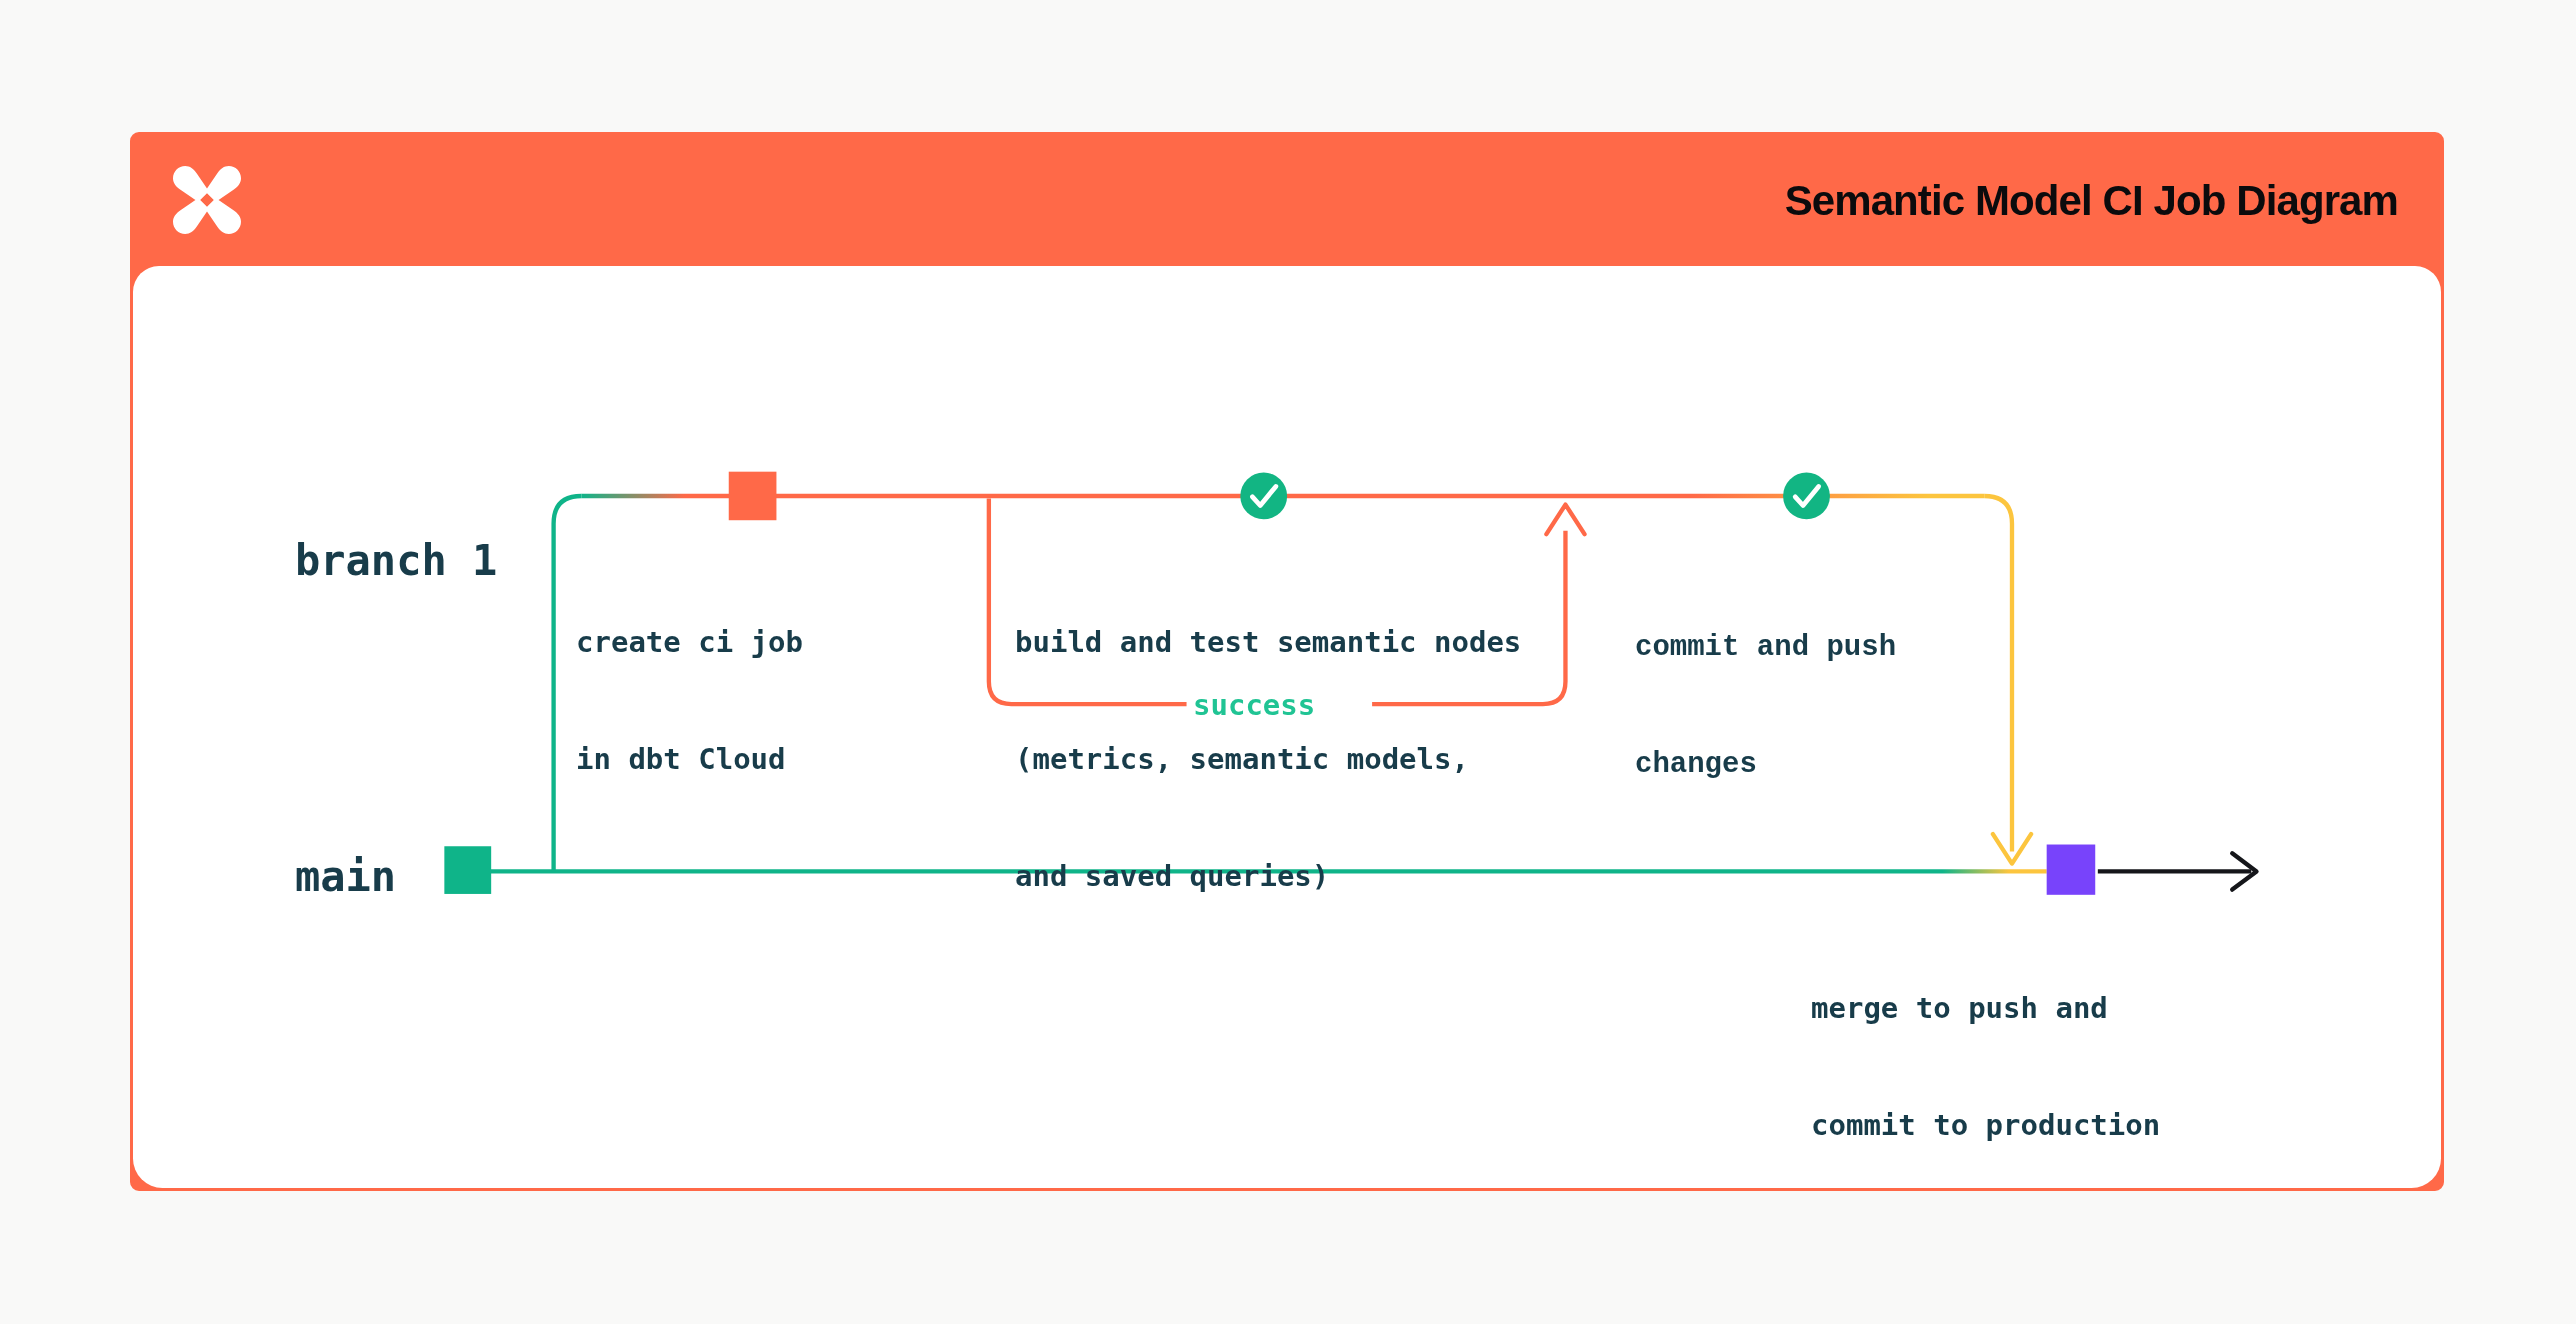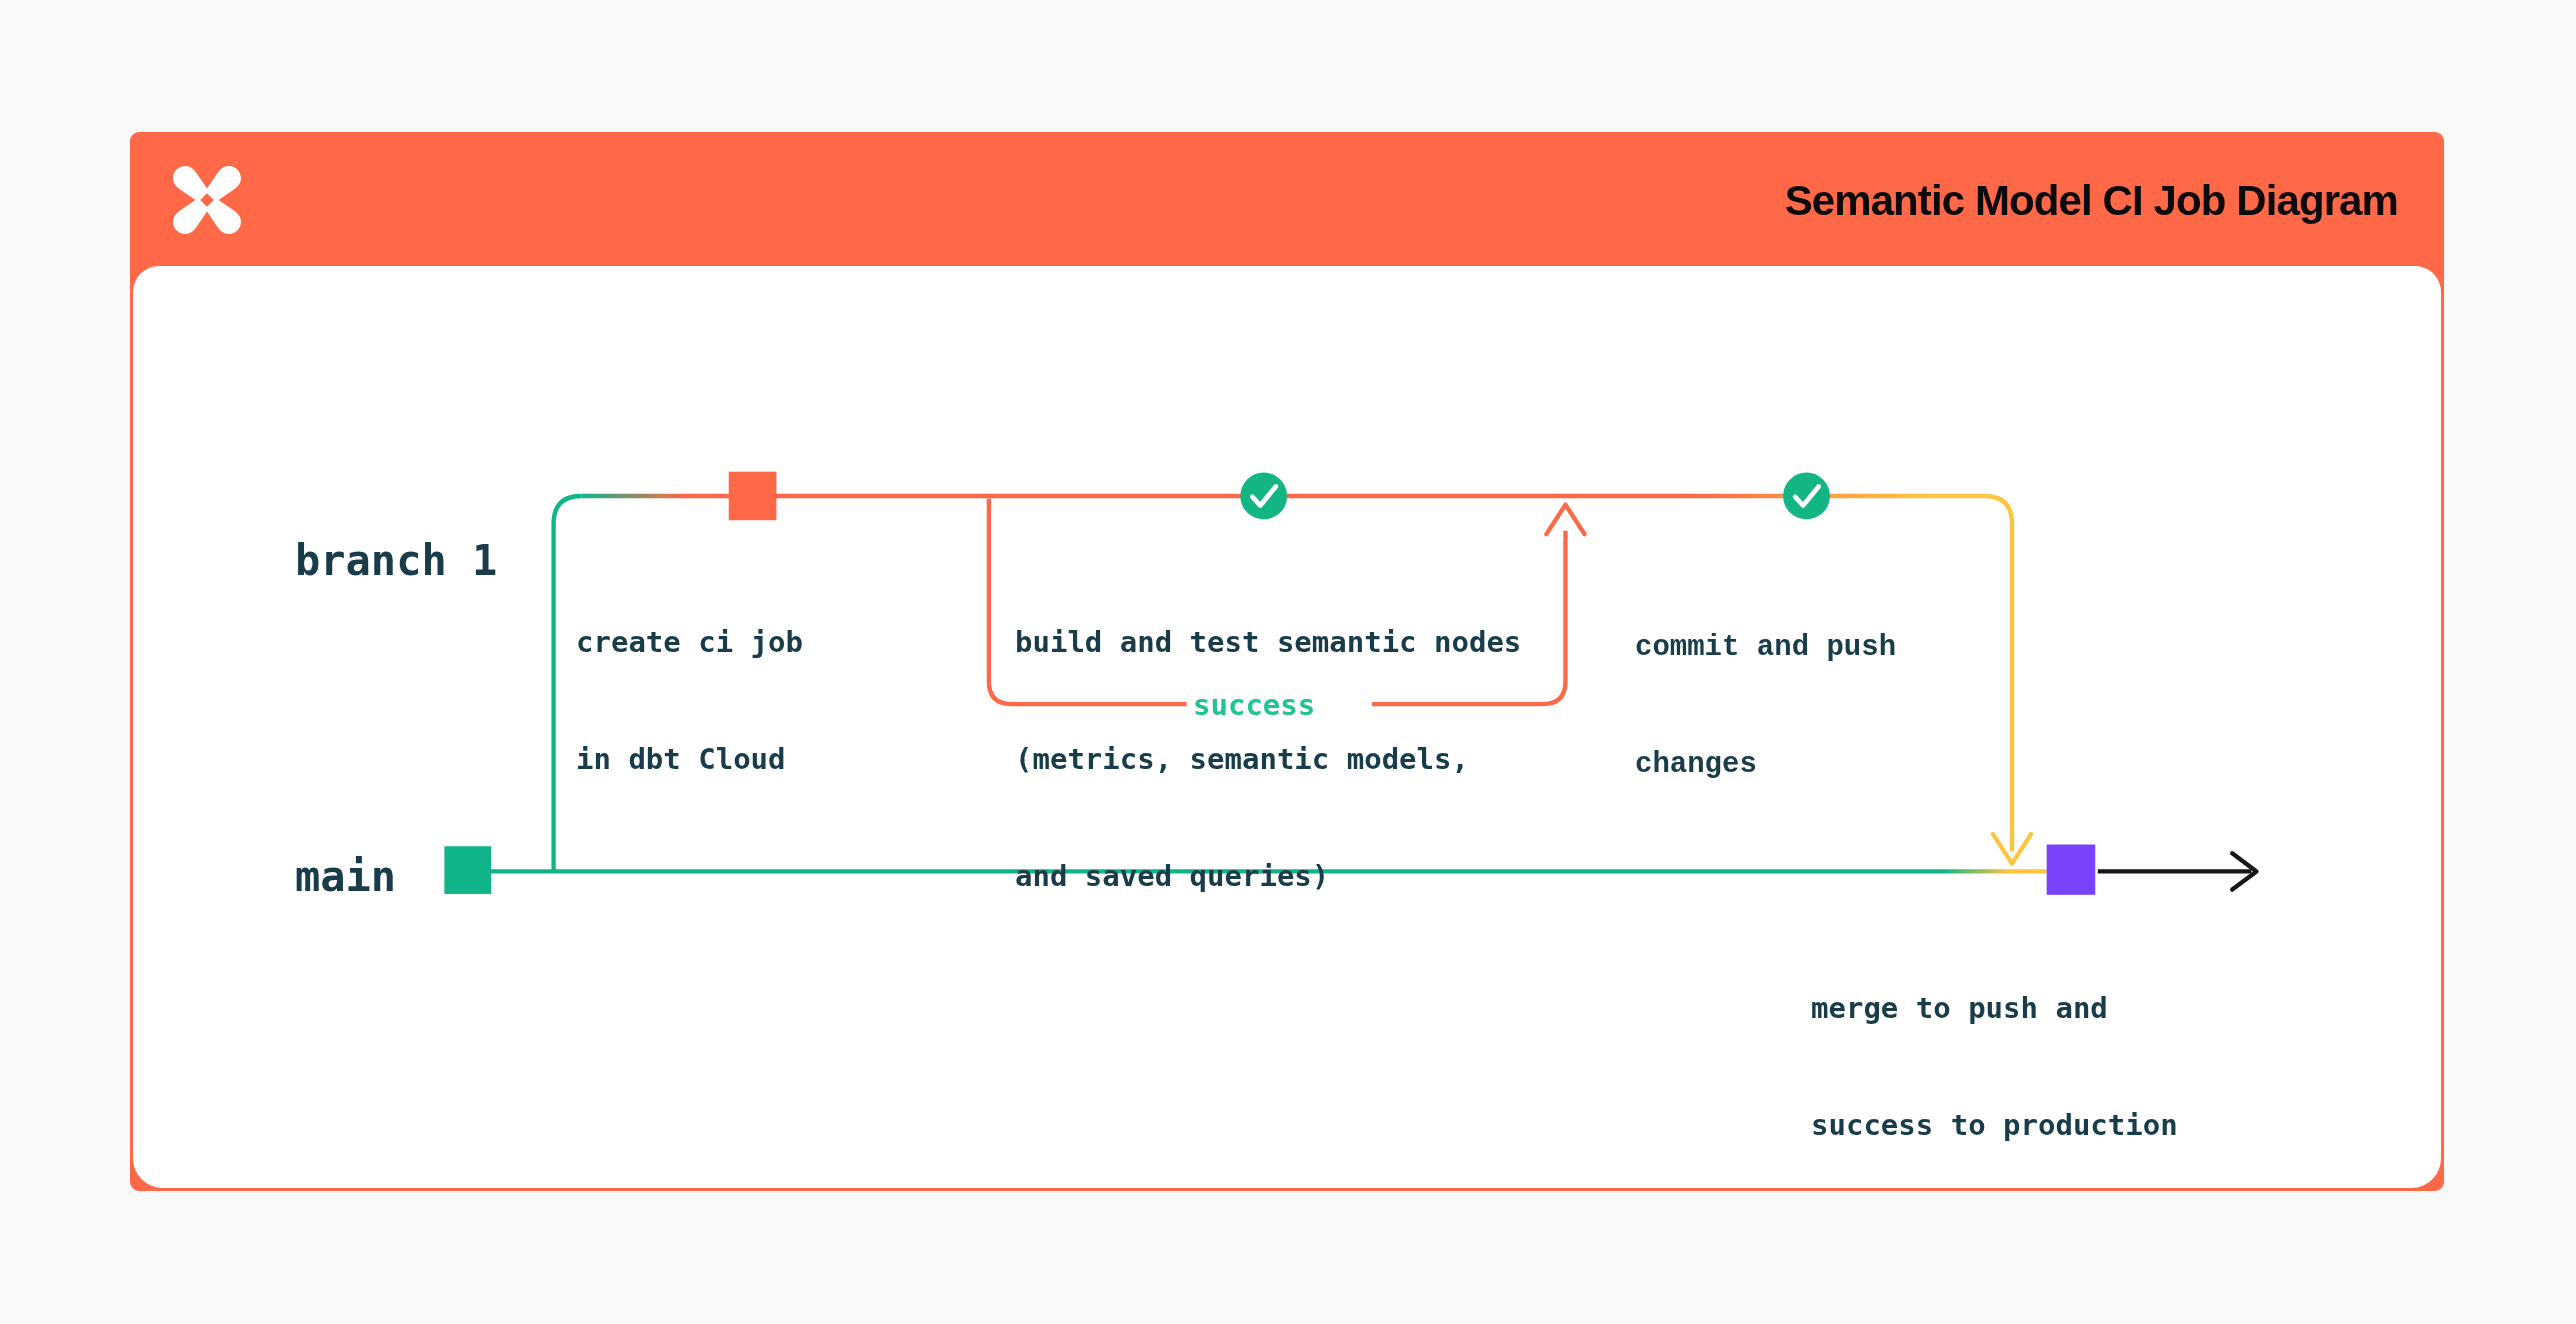--- a/index.html
+++ b/index.html
@@ -142,18 +142,18 @@
     <div>and saved queries)</div>
   </div>
 
   <div class="mono node-label lbl-commit">
     <div>commit and push</div>
     <div>changes</div>
   </div>
 
   <div class="mono node-label lbl-merge">
     <div>merge to push and</div>
-    <div>success to production</div>
+    <div>commit to production</div>
   </div>
 
   <div class="mono success-label lbl-success">success</div>
 </div>
 
 
 </body></html>

